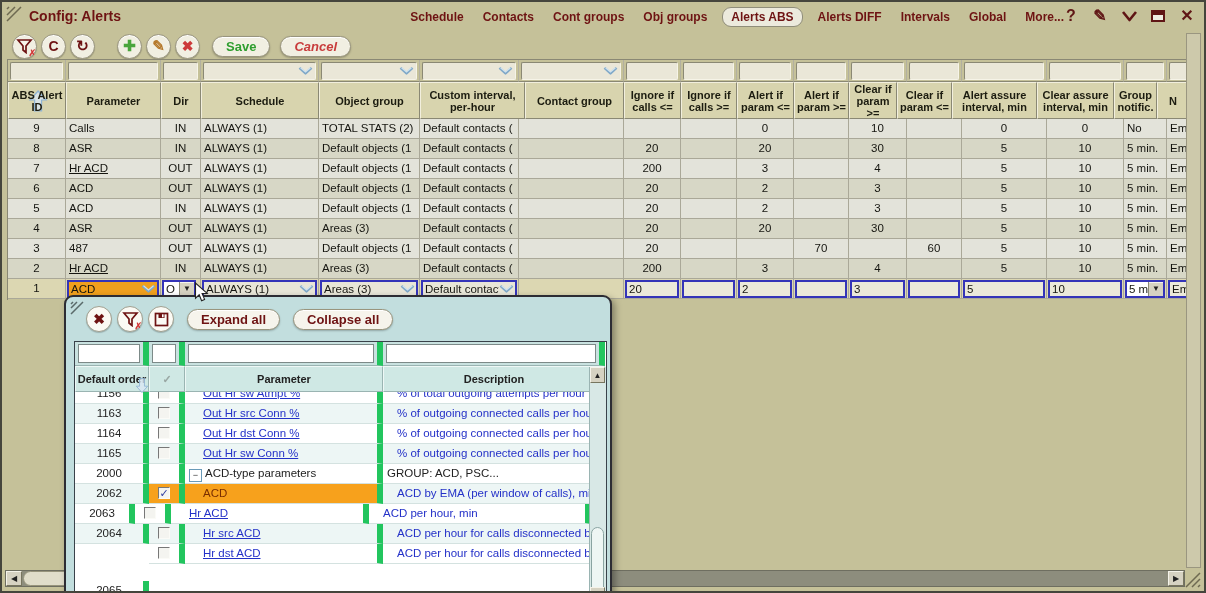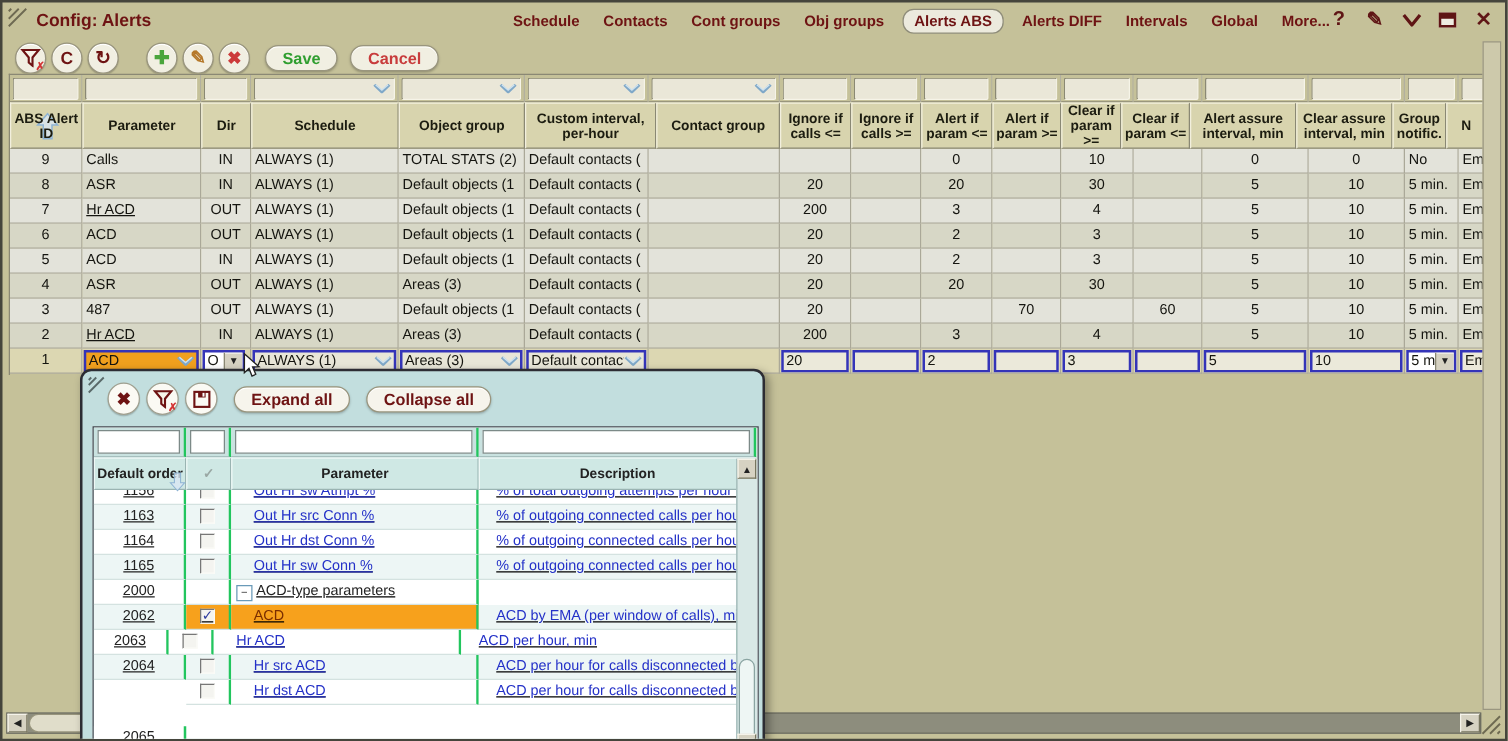--- a/index.html
+++ b/index.html
@@ -46,21 +46,21 @@
   .sq-btn{position:absolute;top:0;width:16px;height:15px;background:#d6d2c2;border:1px solid;border-color:#f5f3ea #77755f #77755f #f5f3ea;display:flex;align-items:center;justify-content:center;font-size:8px;color:#222;box-sizing:border-box;}
   .hthumb{position:absolute;left:17px;top:0px;width:128px;height:15px;background:#e0ddca;border:1px solid #97947c;border-radius:8px;box-sizing:border-box;}
   .vscroll{position:absolute;right:3px;top:31px;bottom:23px;width:15px;background:#cdc9ab;border:1px solid #9a9680;box-sizing:border-box;}
   
   #popup{position:absolute;left:62px;top:293px;width:548px;height:320px;background:#c2dede;border:2px solid #2c2c33;border-radius:9px 9px 0 0;box-shadow:3px 3px 7px rgba(0,0,0,.35);box-sizing:border-box;z-index:50;}
   .p-toolbar{position:absolute;left:20px;top:9px;display:flex;gap:5px;align-items:center;}
   .picirc{width:24px;height:24px;border-radius:50%;background:#fbfaf4;border:1px solid #a0a090;box-shadow:0 1px 1px rgba(0,0,0,.2);display:flex;align-items:center;justify-content:center;position:relative;font-weight:bold;}
   .p-pill{color:#6e1313;margin-left:8px;background:#f6f4ec;}
   #pgrid{position:absolute;left:8px;top:44px;width:531px;height:262px;background:#fff;border:1px solid #39424a;box-sizing:content-box;overflow:hidden;}
   .p-row{display:flex;width:530px;}
-  .p-cell{box-sizing:border-box;flex:0 0 auto;height:20px;line-height:18px;font-size:11.5px;border-right:2px solid #22c55e;border-bottom:1px solid #d4e2e0;padding:0 4px;white-space:nowrap;overflow:hidden;text-decoration:underline;}
+  .p-cell{box-sizing:border-box;flex:0 0 auto;height:20px;line-height:18px;font-size:11.5px;border-right:6px solid #22c55e;border-bottom:1px solid #d4e2e0;padding:0 4px;white-space:nowrap;overflow:hidden;}
   .p-f{height:24px;background:#c9e2e0;border-bottom:1px solid #9ab4b2;padding:2px 3px;}
   .p-fbox{height:17px;background:#fff;border:1px solid #7c8a88;}
   .p-hdr{box-sizing:border-box;flex:0 0 auto;height:26px;background:#cfe8e4;border:1px solid;border-color:#eef8f6 #9ab4b2 #9ab4b2 #eef8f6;font-size:11px;font-weight:bold;color:#222;display:flex;align-items:center;justify-content:center;text-align:center;line-height:11px;position:relative;white-space:normal;}
   .pw .p-cell{background:#fff;} .pp .p-cell{background:#edf6f5;}
   .ptext{color:#2431c8;} .pgrey{color:#222;}
   .sel{background:#f7a11c !important;}
   .seltext{color:#7a2e00;}
   .cb{width:12px;height:12px;background:#f4f4f0;border:1px solid;border-color:#777 #fbfbf7 #fbfbf7 #777;margin:3px auto 0;display:flex;align-items:center;justify-content:center;font-size:11px;line-height:10px;color:#2b3a9e;box-sizing:border-box;}
   .gbox{display:inline-flex;width:11px;height:11px;border:1px solid #6a9ab8;background:#fff;align-items:center;justify-content:center;font-size:9px;line-height:9px;color:#333;margin-right:3px;vertical-align:-1px;}
   .p-scroll{position:absolute;right:0;top:25px;bottom:0;width:16px;background:#d8e8e6;border-left:1px solid #9ab4b2;}
@@ -110,21 +110,21 @@
         </svg>
         <span class="redx">✗</span>
       </span>
     <span class="icirc" id="tb1" style="color:#6e1313;font-size:14px;">C</span>
     <span class="icirc" id="tb2" style="color:#6e1313;font-size:15px;">↻</span>
     <span class="sp"></span>
     <span class="icirc" id="tb3" style="color:#4aa53c;font-size:15px;">✚</span>
     <span class="icirc" id="tb4" style="color:#b5782a;font-size:15px;">✎</span>
     <span class="icirc" id="tb5" style="color:#cc3a3a;font-size:14px;">✖</span>
     <button class="pill save" style="border:1px solid #99957e;font-family:inherit;">Save</button>
-    <button class="pill cancel" style="border:1px solid #99957e;font-family:inherit;">Cancel</button>
+    <button class="pill cancel" style="border:1px solid #99957e;font-family:inherit;font-style:italic;">Cancel</button>
   </div>
 
   <div id="grid">
       <div class="g-row">
         <div class="f-cell" style="width: 58px;">
           <div class="fbox"></div>
         </div>
         <div class="f-cell" style="width: 95px;">
           <div class="fbox"></div>
         </div>
@@ -610,20 +610,21 @@
           <div class="p-cell" style="width: 36px;">
             <div class="cb"></div>
           </div>
           <div class="p-cell" style="width: 198px; padding-left: 18px;"><span class="ptext plink">Out Hr sw Conn %</span></div>
           <div class="p-cell" style="width: 222px; padding-left: 14px;"><span class="ptext">% of outgoing connected calls per hour disc</span></div>
         </div>
         <div class="p-row pw">
           <div class="p-cell a-c" style="width: 74px; color: rgb(34, 34, 34); text-align: center;">2000</div>
           <div class="p-cell" style="width: 36px;"></div>
           <div class="p-cell" style="width: 198px;"><span class="gbox">−</span><span class="pgrey">ACD-type parameters</span></div>
+          <div class="p-cell" style="width: 222px;"><span class="pgrey">GROUP: ACD, PSC...</span></div>
         </div>
         <div class="p-row pp">
           <div class="p-cell a-c" style="width: 74px; color: rgb(34, 34, 34); text-align: center;">2062</div>
           <div class="p-cell sel" style="width: 36px;">
             <div class="cb">✓</div>
           </div>
           <div class="p-cell sel" style="width: 198px; padding-left: 18px;"><span class="seltext">ACD</span></div>
           <div class="p-cell" style="width: 222px; padding-left: 14px;"><span class="ptext">ACD by EMA (per window of calls), minutes</span></div>
         </div>
         <div class="p-row pw">

